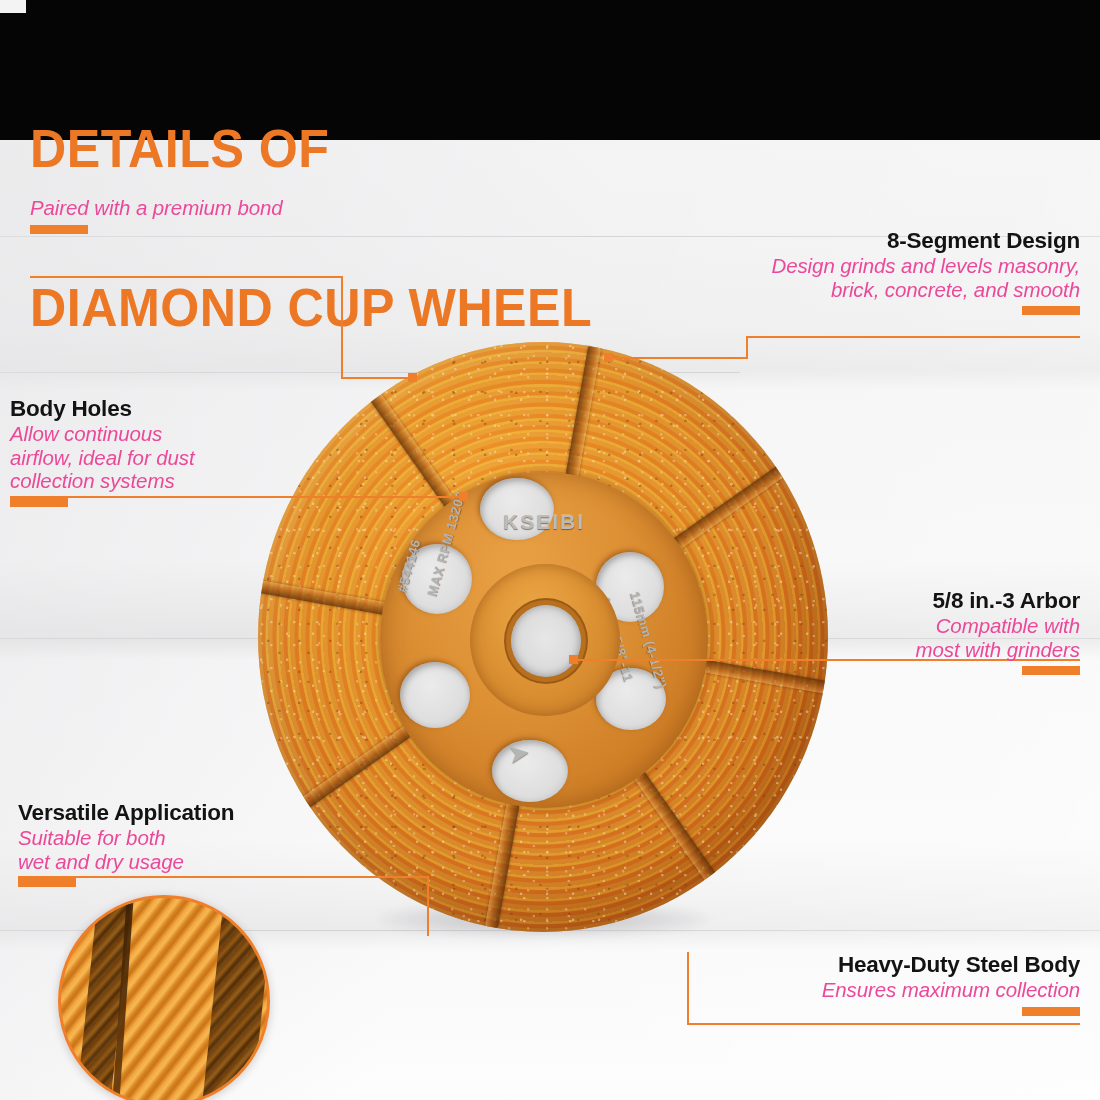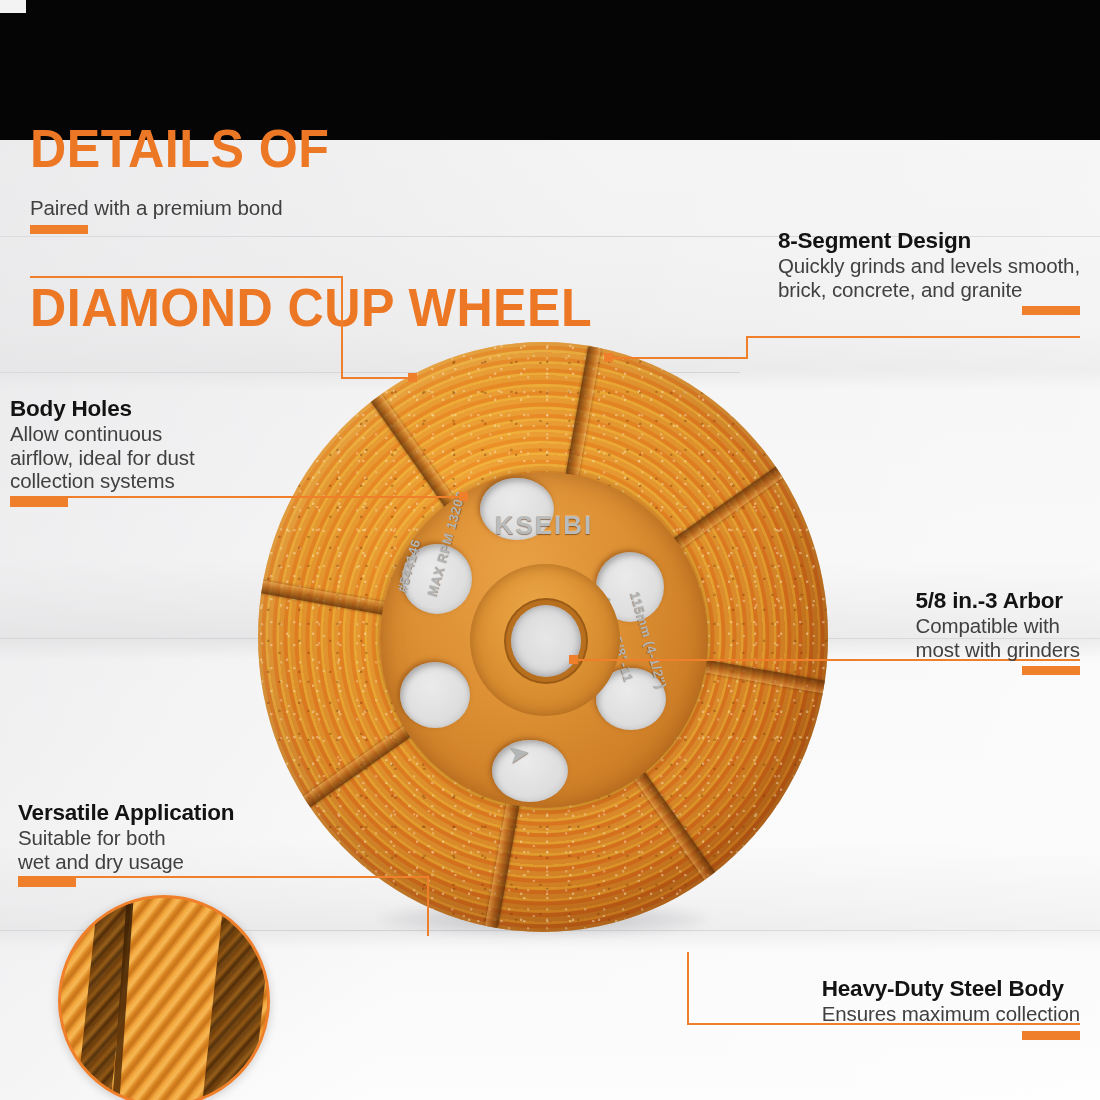--- a/index.html
+++ b/index.html
@@ -136,21 +136,21 @@
   .hole{
     position:absolute; border-radius:50%;
     background:radial-gradient(ellipse at 44% 36%, #ebebec 0%, #dedede 60%, #c2c2c3 100%);
     box-shadow:inset 2px 3px 6px rgba(90,90,95,.45), -2px -2px 5px rgba(120,62,14,.5);
   }
   .brand{
     position:absolute; left:0; right:0; top:38px;
     text-align:center;
     font-family:"Liberation Sans", sans-serif;
     font-weight:bold;
-    font-size:26px;
+    font-size:21px;
     letter-spacing:2px;
     color:#b9bcbd;
     text-shadow:0 1px 1px rgba(90,45,10,.6), 0 -1px 0 rgba(255,230,190,.3);
   }
   .spec{
     position:absolute;
     font-family:"Liberation Sans", sans-serif;
     font-size:13px;
     font-weight:bold;
     letter-spacing:.6px;
@@ -196,24 +196,24 @@
     opacity:.9;
   }
 
   
   .callout{ position:absolute; z-index:7; }
   .c-title{
     font-weight:bold; font-size:22.5px; line-height:26px;
     color:#131313; letter-spacing:-.2px; white-space:nowrap;
   }
   .c-body{
-    font-size:20.5px; line-height:23.5px; color:#404040;
-    letter-spacing:-.1px; white-space:nowrap;
-  }
-  .callout.right .c-title, .callout.right .c-body{ text-align:left; }
+    font-size:20.5px; line-height:23.5px; color:#ec4899;
+    letter-spacing:-.1px; white-space:nowrap;font-style:italic;
+  }
+  .callout.right .c-title, .callout.right .c-body{ text-align:right; }
 
   .underline{ position:relative; height:9px; margin-top:5px; }
   .underline .thick{
     position:absolute; top:0; height:9px; width:58px; background:#ef7f2a;
   }
   .callout.left .underline .thick{ left:0; }
   .callout.right .underline .thick{ right:0; }
 
   .lead{ position:absolute; background:#ef7f2a; }
   .lead.h{ height:1.6px; }
@@ -320,37 +320,37 @@
     <div class="c-body">Allow continuous</div>
     <div class="c-body">airflow, ideal for dust</div>
     <div class="c-body">collection systems</div>
     <div class="underline">
         <span class="thick"></span>
       </div>
   </div>
 
   <div class="callout right" style="right:20px; top:228px;">
     <div class="c-title">8-Segment Design</div>
-    <div class="c-body">Quickly grinds and levels smooth,</div>
-    <div class="c-body">brick, concrete, and granite</div>
+    <div class="c-body">Design grinds and levels masonry,</div>
+    <div class="c-body">brick, concrete, and smooth</div>
     <div class="underline">
         <span class="thick"></span>
       </div>
   </div>
 
   <div class="callout right" style="right:20px; top:588px;">
     <div class="c-title">5/8 in.-3 Arbor</div>
     <div class="c-body">Compatible with</div>
     <div class="c-body">most with grinders</div>
     <div class="underline">
         <span class="thick"></span>
       </div>
   </div>
 
-  <div class="callout right" style="right:20px; top:976px;">
+  <div class="callout right" style="right:20px; top:952px;">
     <div class="c-title">Heavy-Duty Steel Body</div>
     <div class="c-body">Ensures maximum collection</div>
     <div class="underline">
         <span class="thick"></span>
       </div>
   </div>
 
   <div class="header">
     <div class="header-corner"></div>
     <div class="title-block">

